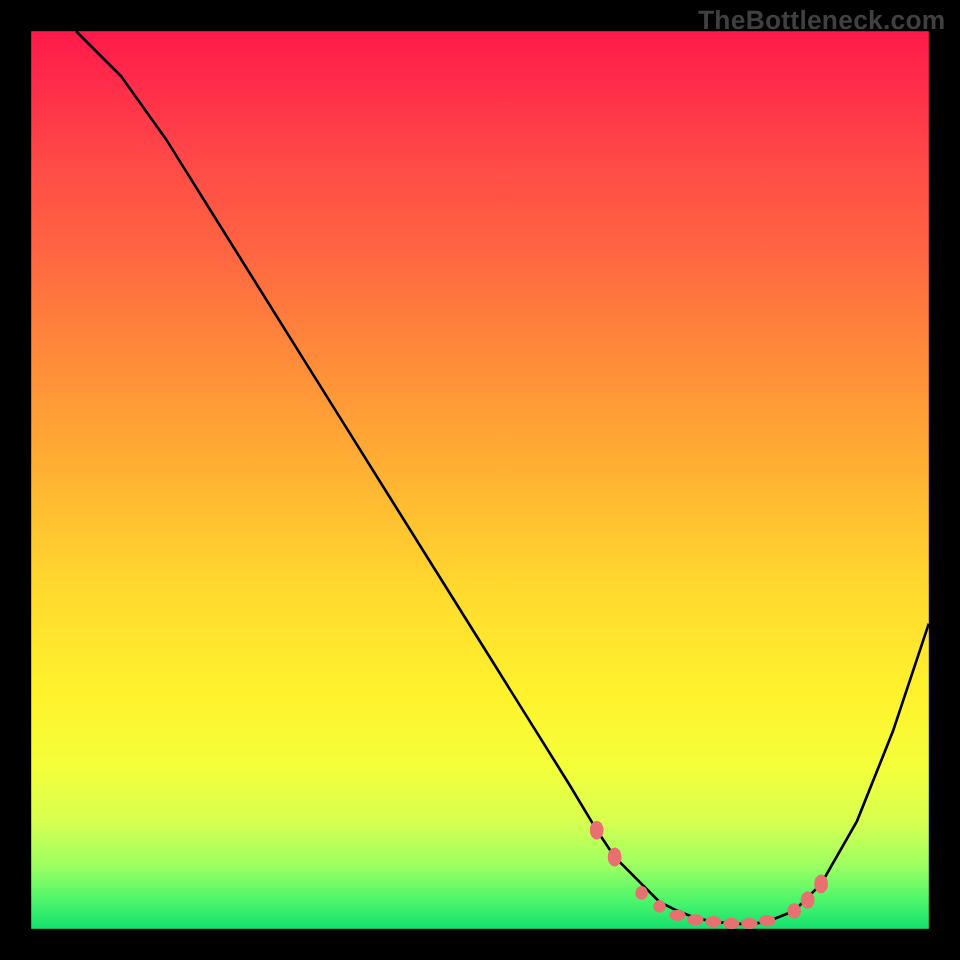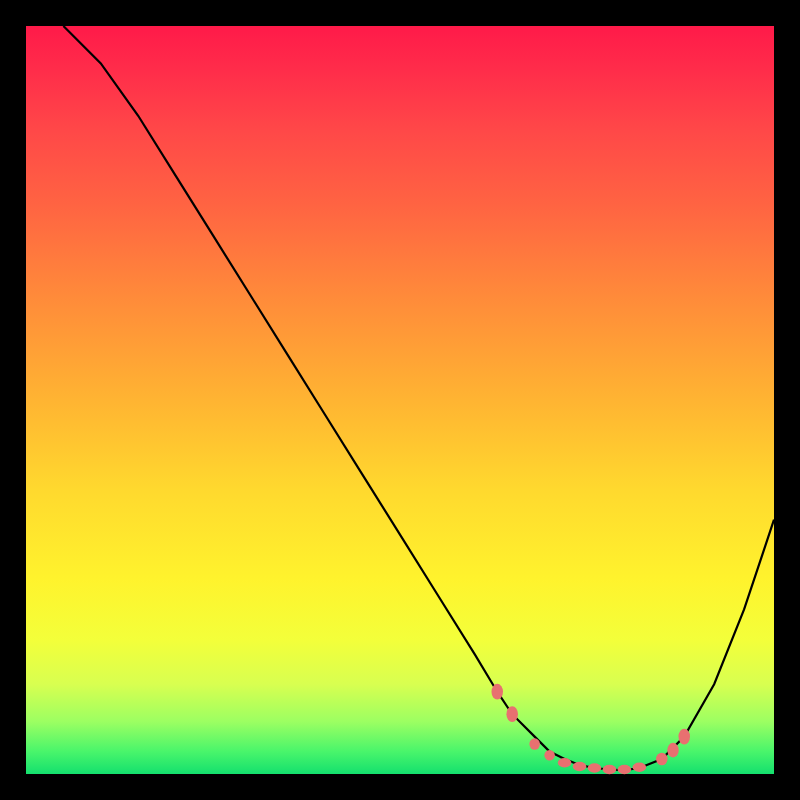--- a/index.html
+++ b/index.html
@@ -67,20 +67,21 @@
   }
   .marker {
     fill: #e87070;
     stroke: none;
   }
 </style>
 </head>
 <body>
 
 <div class="frame">
+  <div class="watermark">TheBottleneck.com</div>
 
   <div class="plot">
     <svg class="curve" viewBox="0 0 748 748" preserveAspectRatio="none">
       <path id="series-path" class="series-line" d="M37.40 0.00 L74.80 37.40 L112.20 89.76 L149.60 149.60 L187.00 209.44 L224.40 269.28 L261.80 329.12 L299.20 388.96 L336.60 448.80 L374.00 508.64 L411.40 568.48 L448.80 628.32 L471.24 665.72 L486.20 688.16 L508.64 710.60 L523.60 725.56 L538.56 733.04 L553.52 739.02 L568.48 742.02 L583.44 743.51 L598.40 744.26 L613.36 742.02 L635.80 733.04 L658.24 710.60 L688.16 658.24 L718.08 583.44 L748.00 493.68"></path>
       <g id="markers-group">
           <ellipse cx="471.24" cy="665.72" rx="5.76" ry="7.85" class="marker"></ellipse>
           <ellipse cx="486.20" cy="688.16" rx="5.76" ry="7.85" class="marker"></ellipse>
           <ellipse cx="508.64" cy="718.08" rx="5.24" ry="5.76" class="marker"></ellipse>
           <ellipse cx="523.60" cy="729.30" rx="5.24" ry="5.24" class="marker"></ellipse>
           <ellipse cx="538.56" cy="736.78" rx="6.81" ry="4.71" class="marker"></ellipse>

